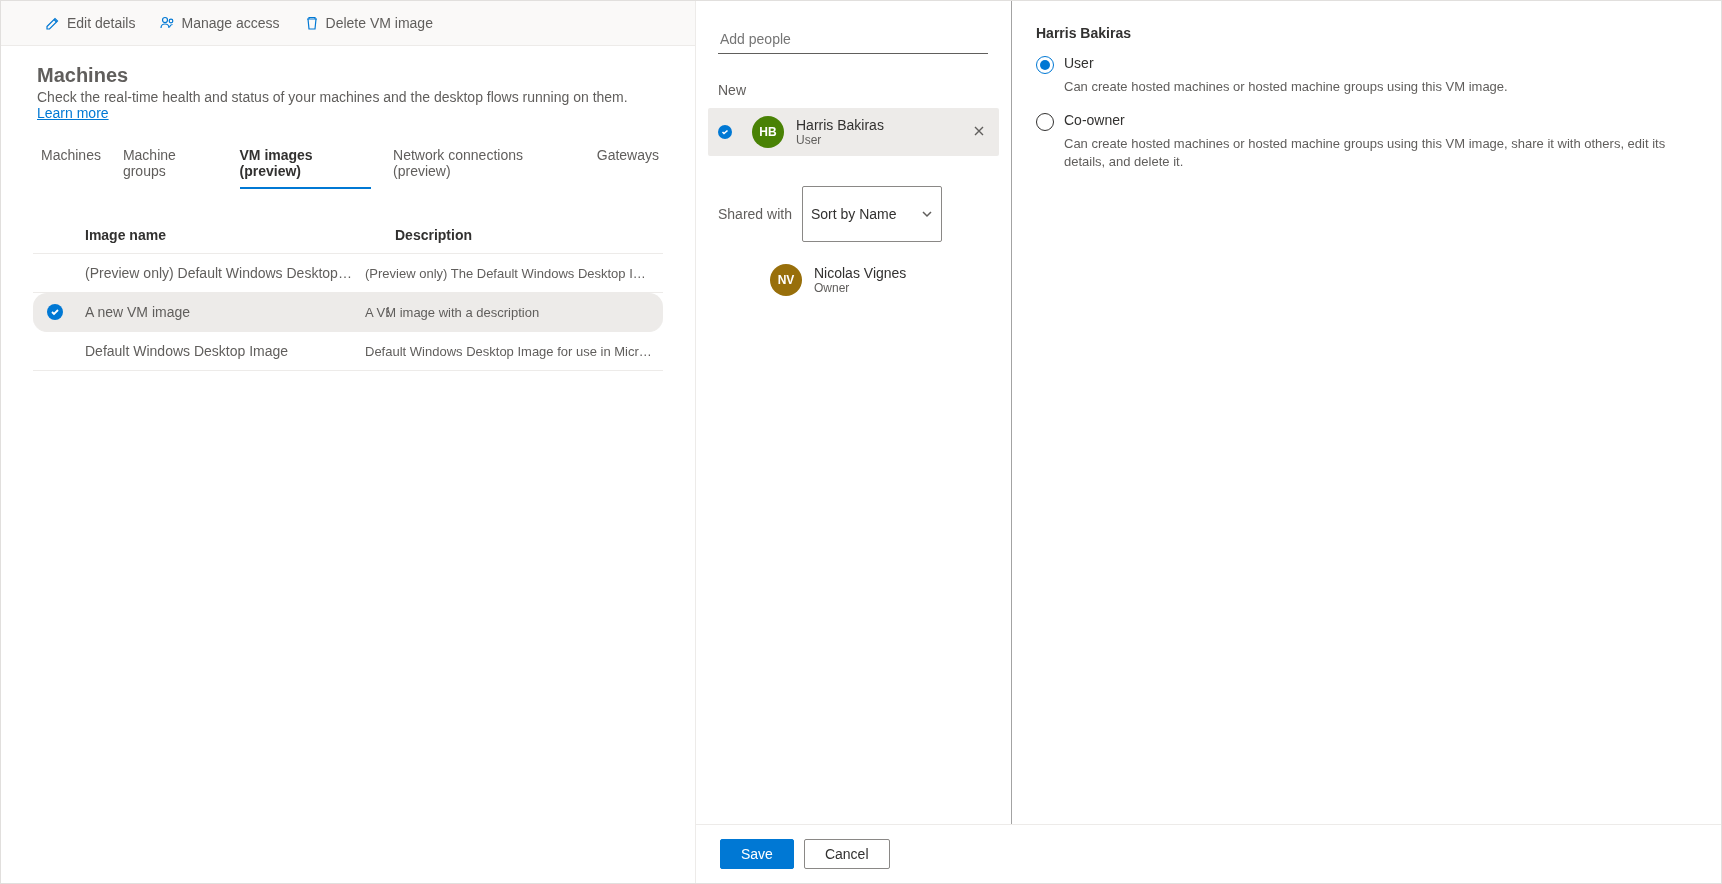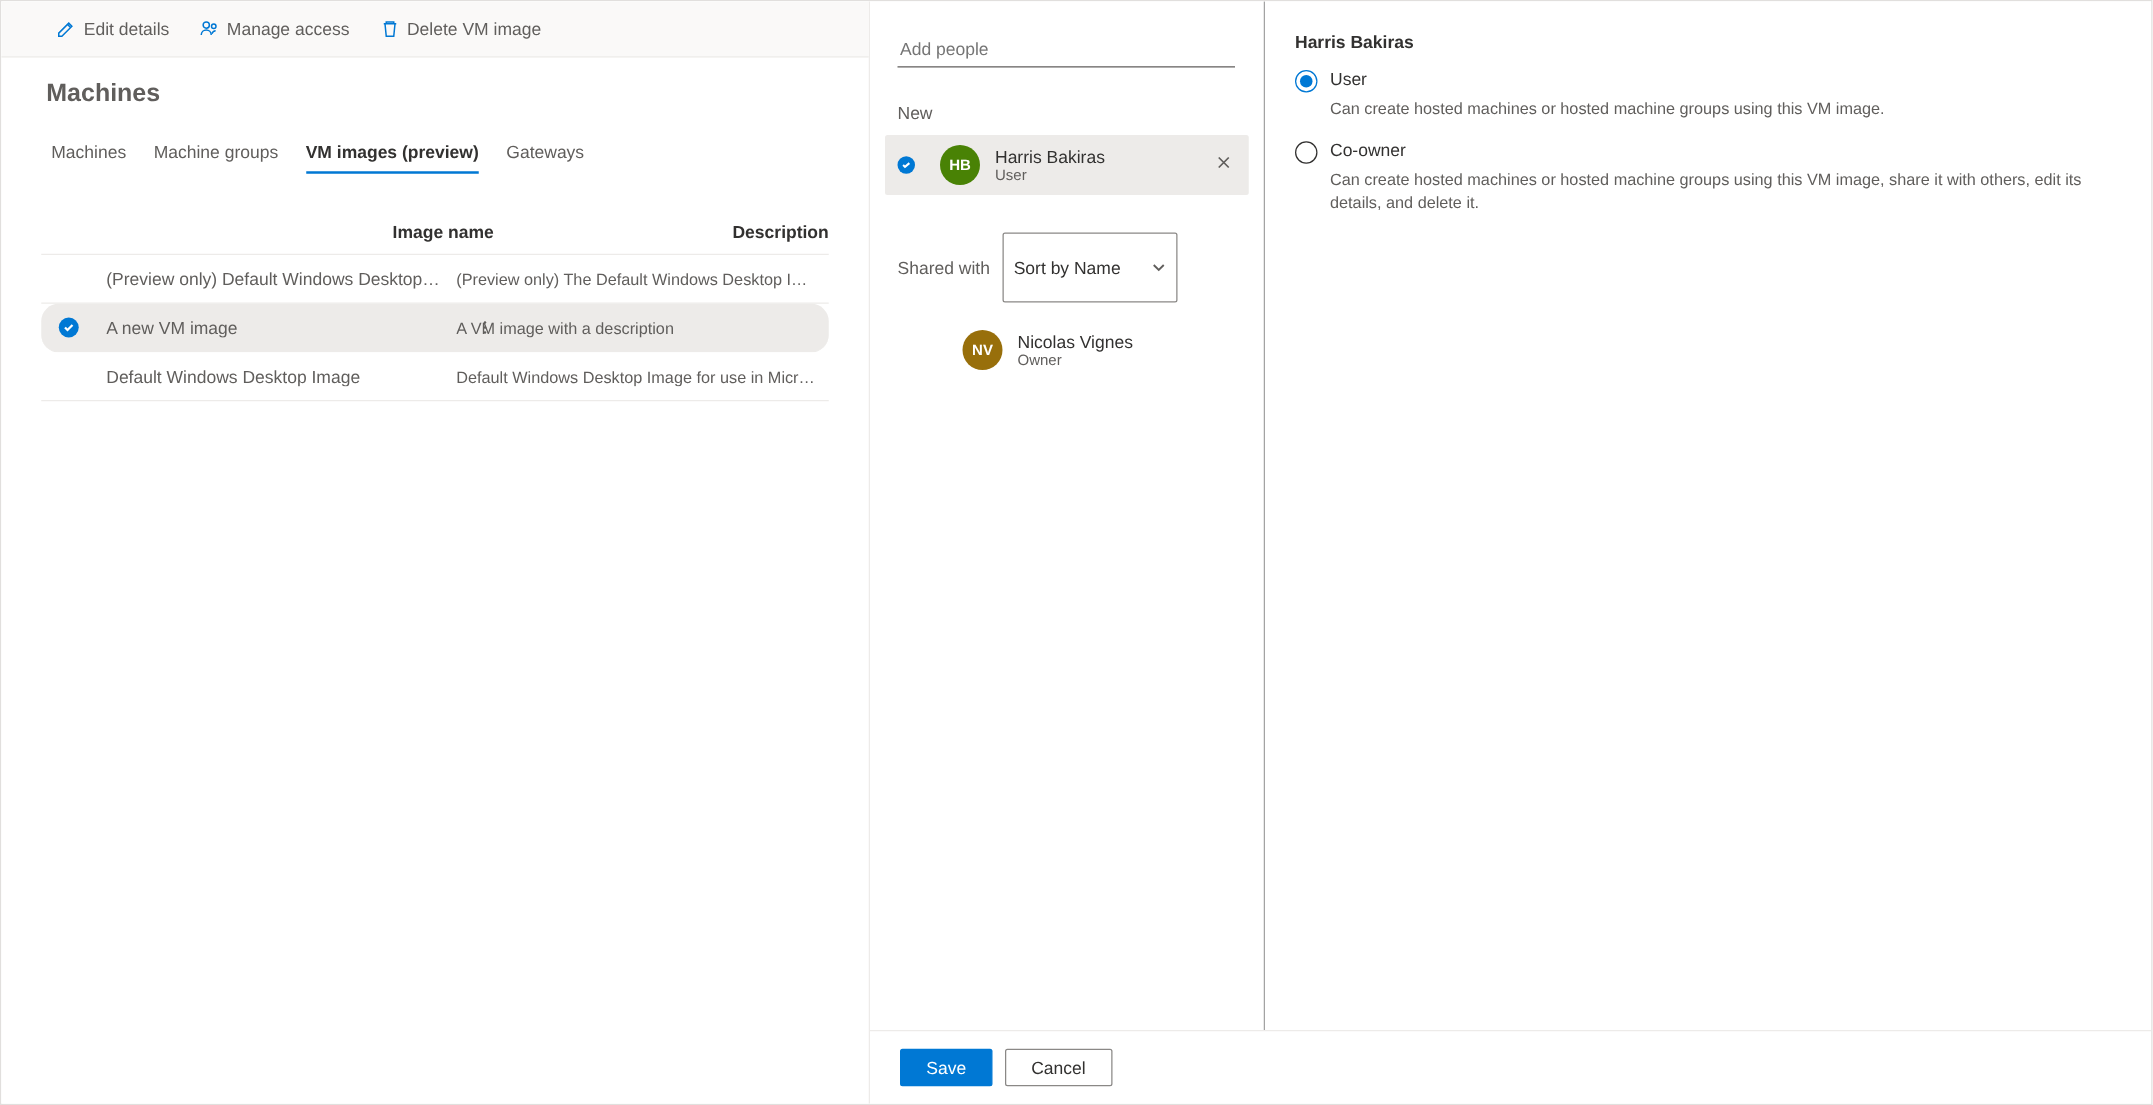--- a/index.html
+++ b/index.html
@@ -87,21 +87,20 @@
     }
     .table-header {
       display: flex;
       padding: 10px 0 10px 52px;
       border-bottom: 1px solid #edebe9;
     }
     .table-header .col {
       font-size: 14px;
       font-weight: 600;
       color: #323130;
-      text-align: right;
     }
     .col-name { width: 310px; }
     .col-desc { flex: 1; }
     .table-row {
       display: flex;
       align-items: center;
       padding: 11px 0 11px 0;
       border-bottom: 1px solid #edebe9;
       position: relative;
     }
@@ -342,26 +341,30 @@
     <div class="toolbar-item">
       <svg viewBox="0 0 16 16" fill="none" stroke="#0078d4" stroke-width="1.2">
           <path d="M3 4h10M5 4V2.5h6V4M4 4l1 10h6l1-10"></path>
         </svg>
       <span>Delete VM image</span>
     </div>
   </div>
 
   <div class="page-header">
     <div class="page-title">Machines</div>
+    <div class="page-subtitle">
+      <span>Check the real-time health and status of your machines and the desktop flows running on them. </span><a>Learn more</a>
+    </div>
   </div>
 
   <div class="tabs" id="tabs-container">
       <div class="tab">Machines</div>
       <div class="tab">Machine groups</div>
       <div class="tab active">VM images (preview)</div>
+      <div class="tab">Network connections (preview)</div>
       <div class="tab">Gateways</div>
     </div>
 
   <div class="table">
     <div class="table-header">
       <div class="col col-name">Image name</div>
       <div class="col col-desc">Description</div>
     </div>
     <div id="rows-container">
         <div class="table-row">

